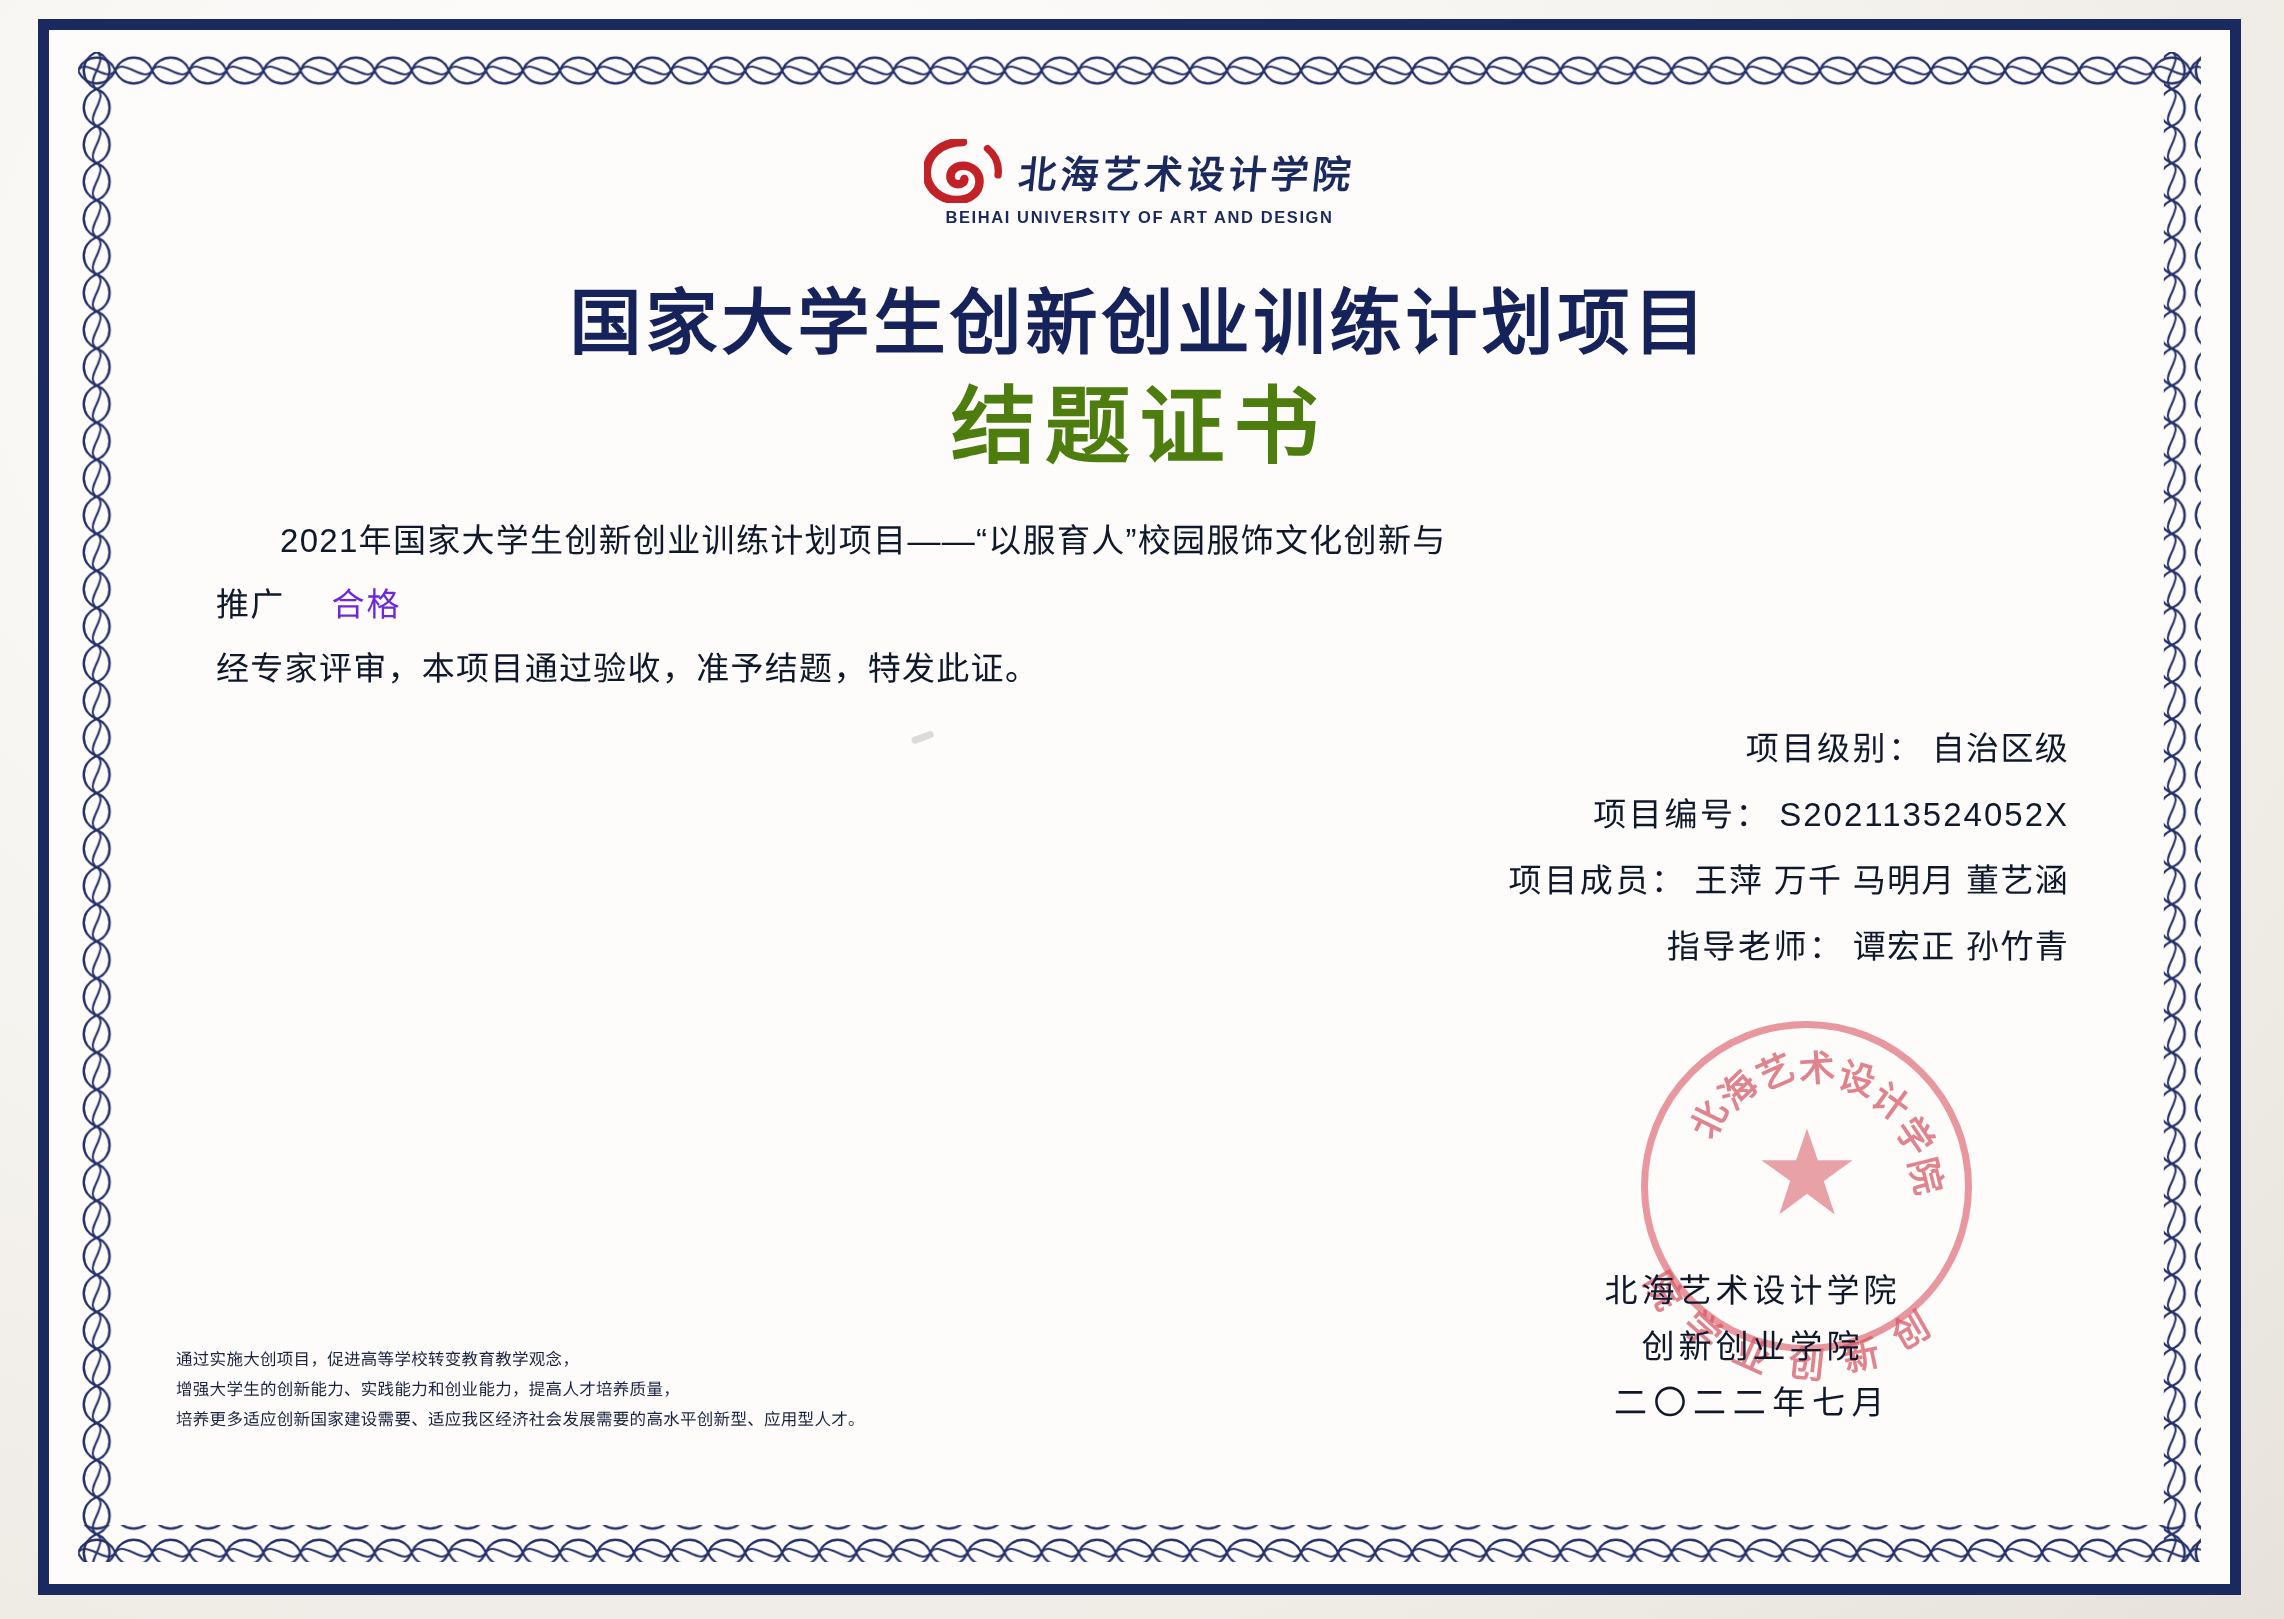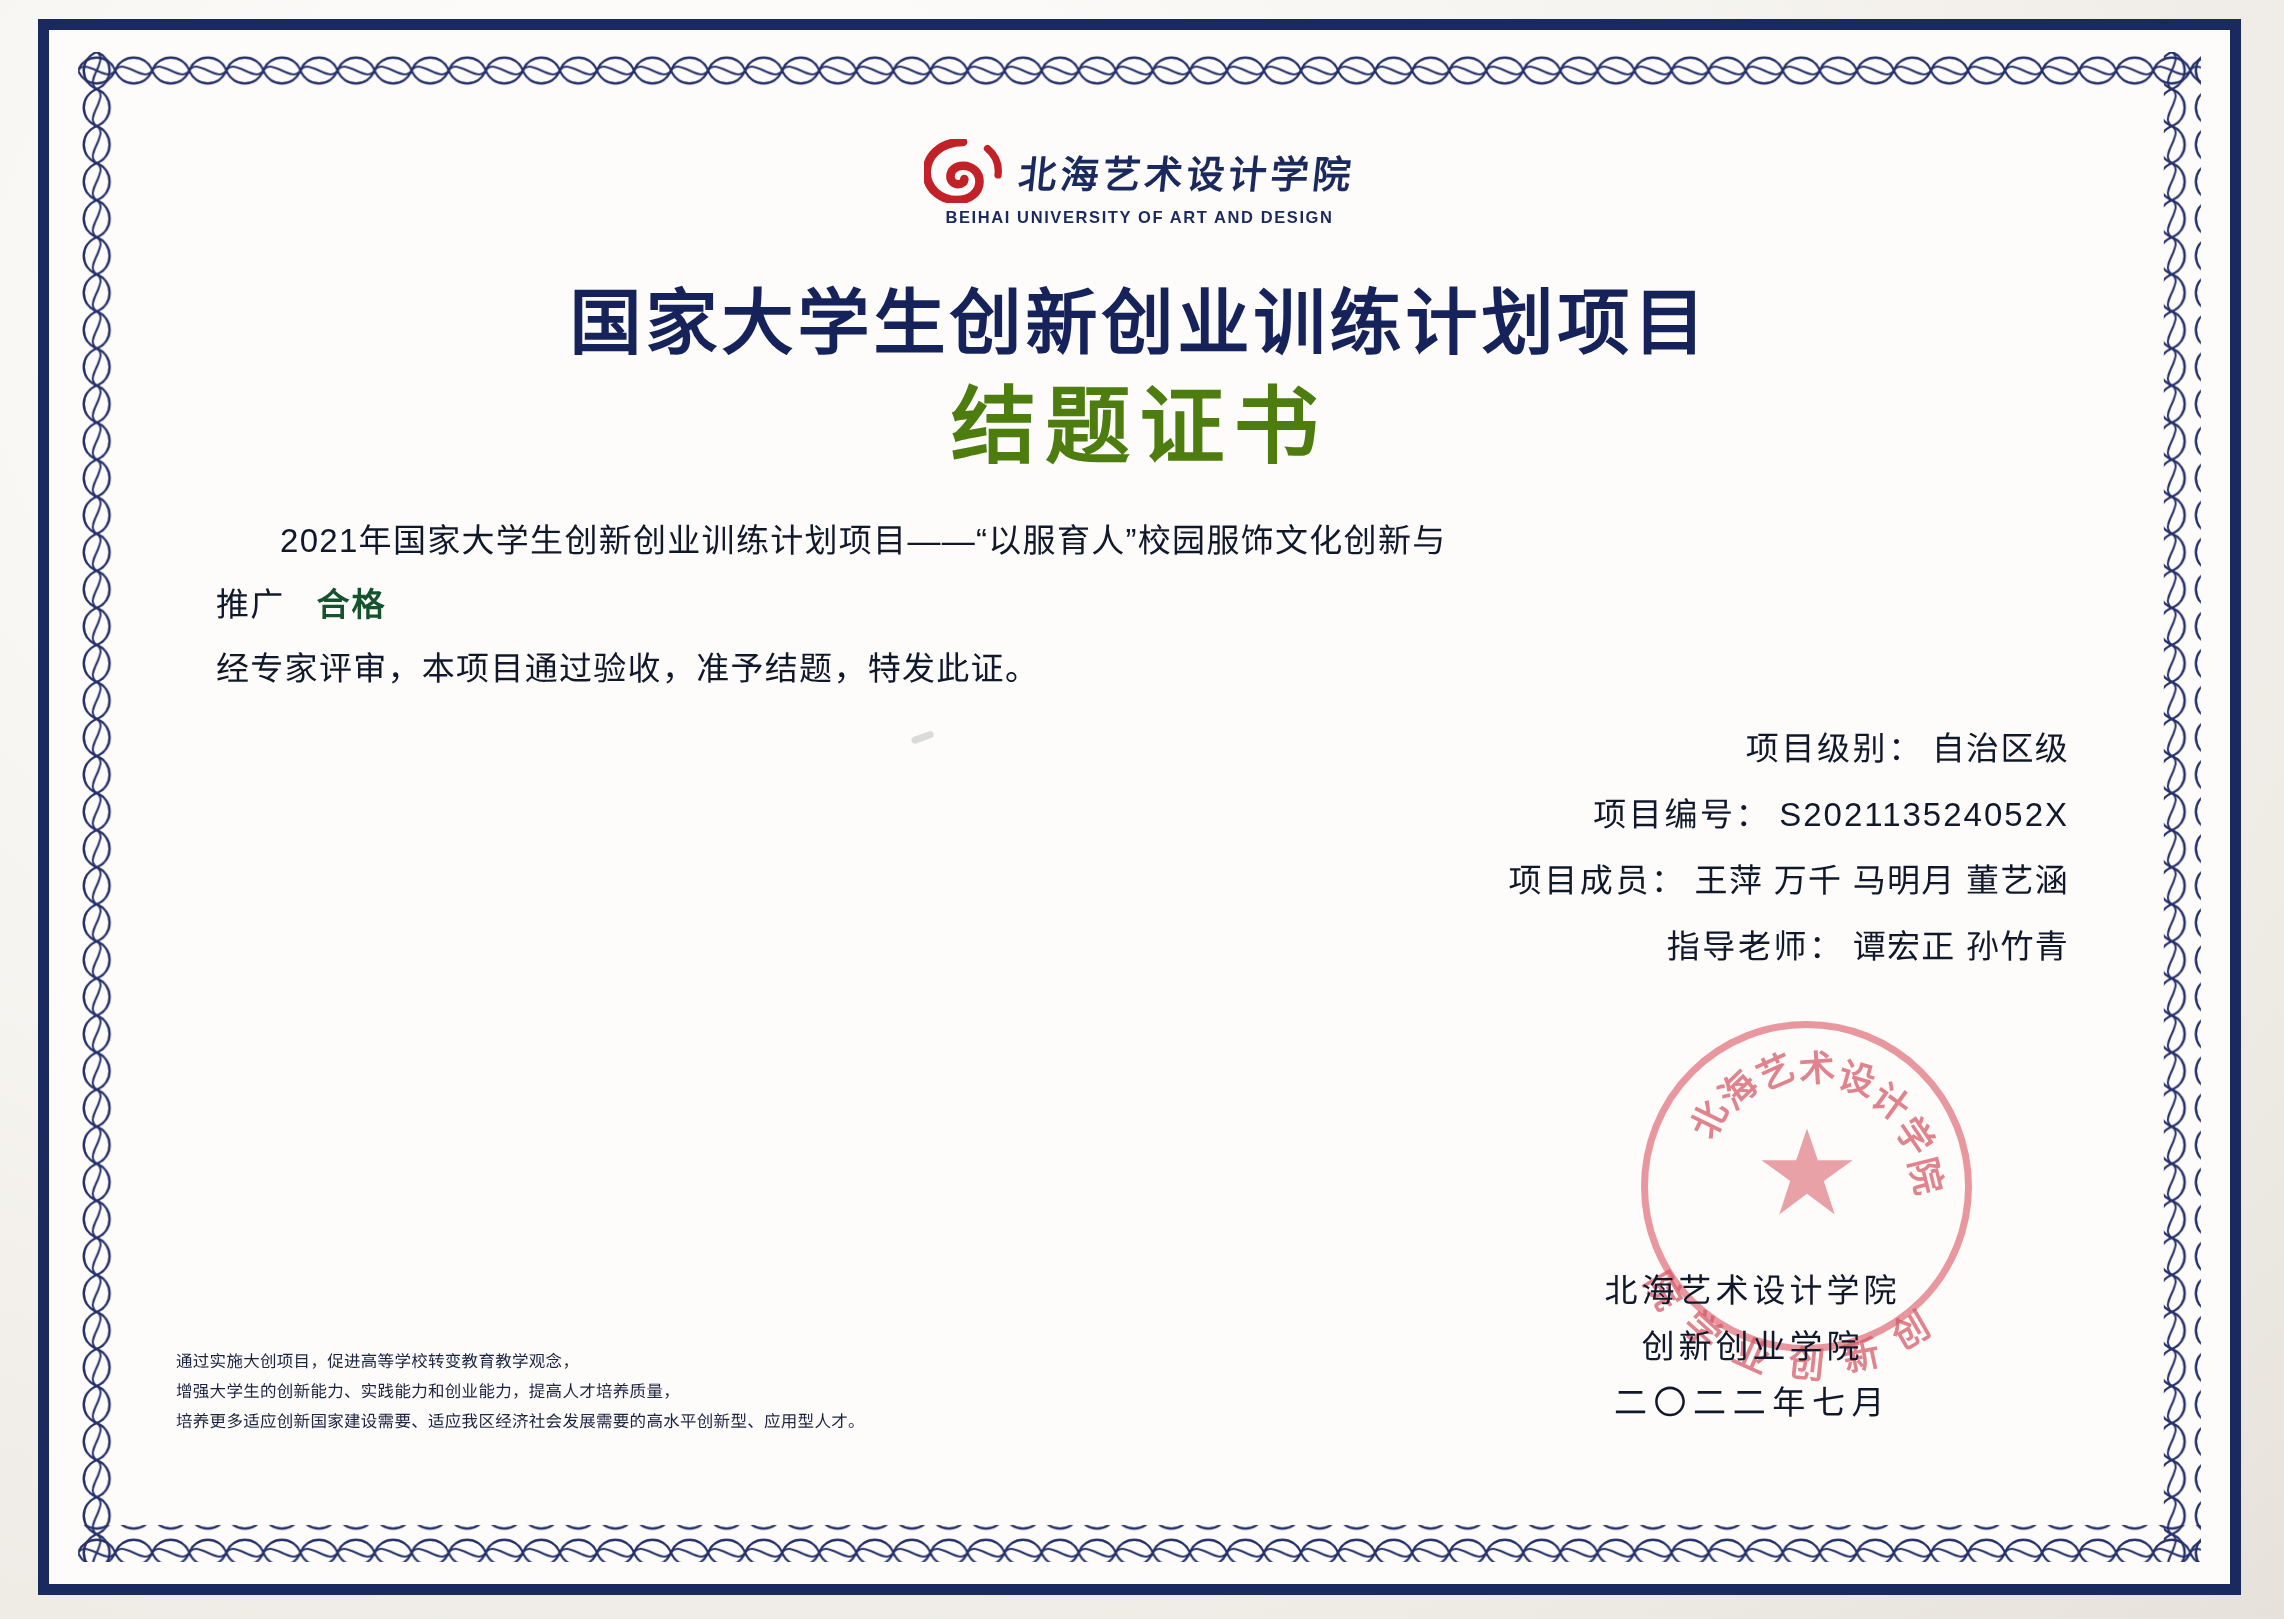--- a/index.html
+++ b/index.html
@@ -139,23 +139,23 @@
   }
   .body-line {
     font-size: 33px;
     line-height: 64px;
     letter-spacing: 1.3px;
     font-family: "Liberation Sans", "DejaVu Sans", sans-serif;
     color: #10182c;
   }
   .indent-1 { text-indent: 64px; }
   .grade {
-    color: #14532d;
-    font-weight: bold;
-    margin-left: 32px;
+    color: #6d28d9;
+    font-weight: normal;
+    margin-left: 47px;
     letter-spacing: 2px;
   }
   .fields {
     margin-top: 14.6px;
   }
   .field-row {
     font-size: 33px;
     line-height: 66px;
     letter-spacing: 1.3px;
     padding-left: 64px;
@@ -170,21 +170,21 @@
 
   
   .footnote {
     position: absolute;
     left: 46px;
     bottom: 78px;
     width: 992px;
     font-size: 16.5px;
     line-height: 30px;
     color: #1a2340;
-    font-family: Liberation Sans, sans-serif;
+    font-family: Liberation Mono, monospace;
     letter-spacing: 0.3px;
   }
 
   
   .issuer {
     position: absolute;
     right: 99px;
     bottom: 83px;
     width: 595px;
     text-align: center;

